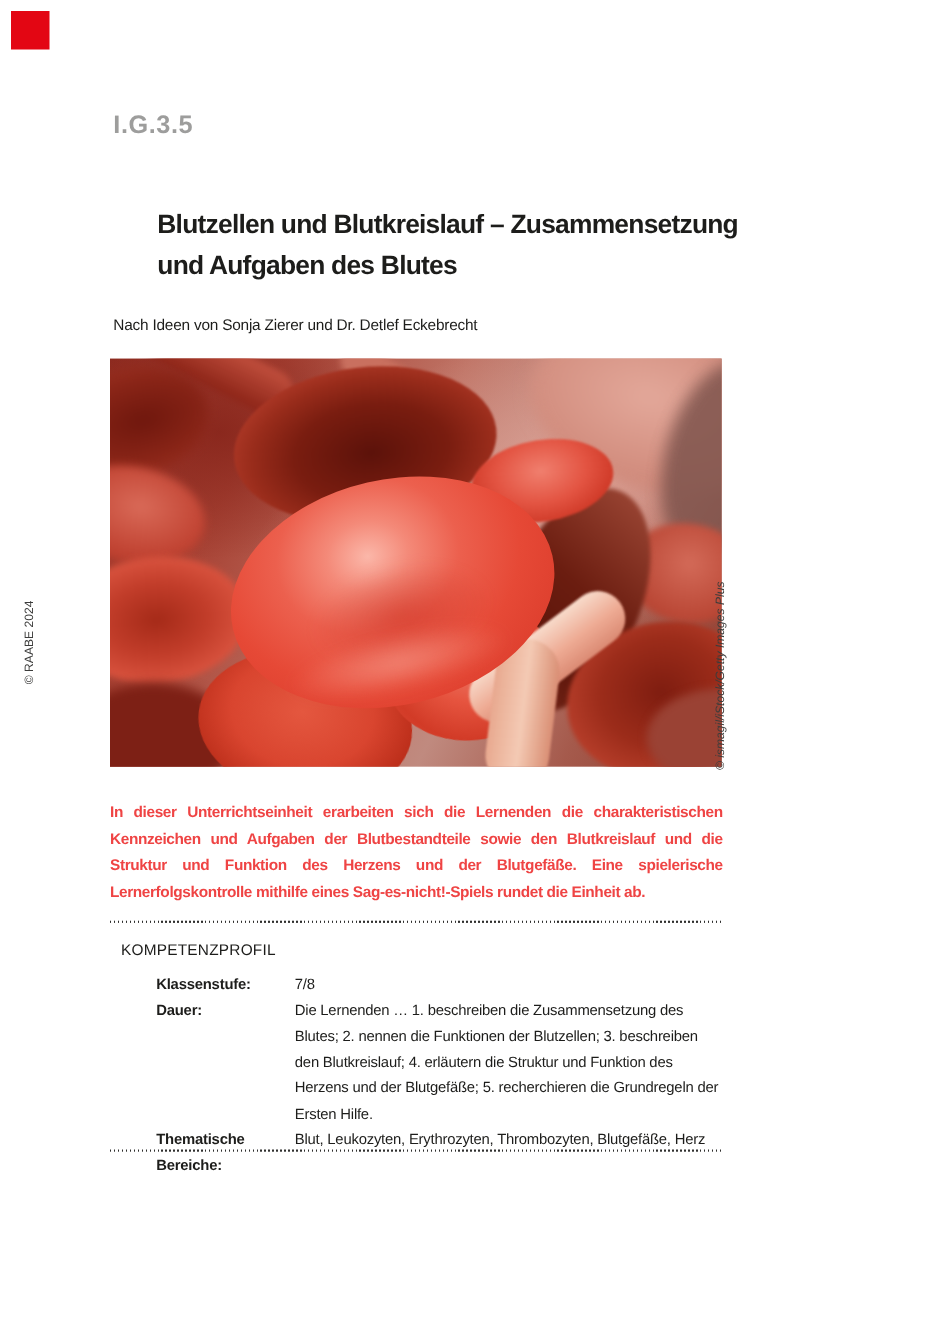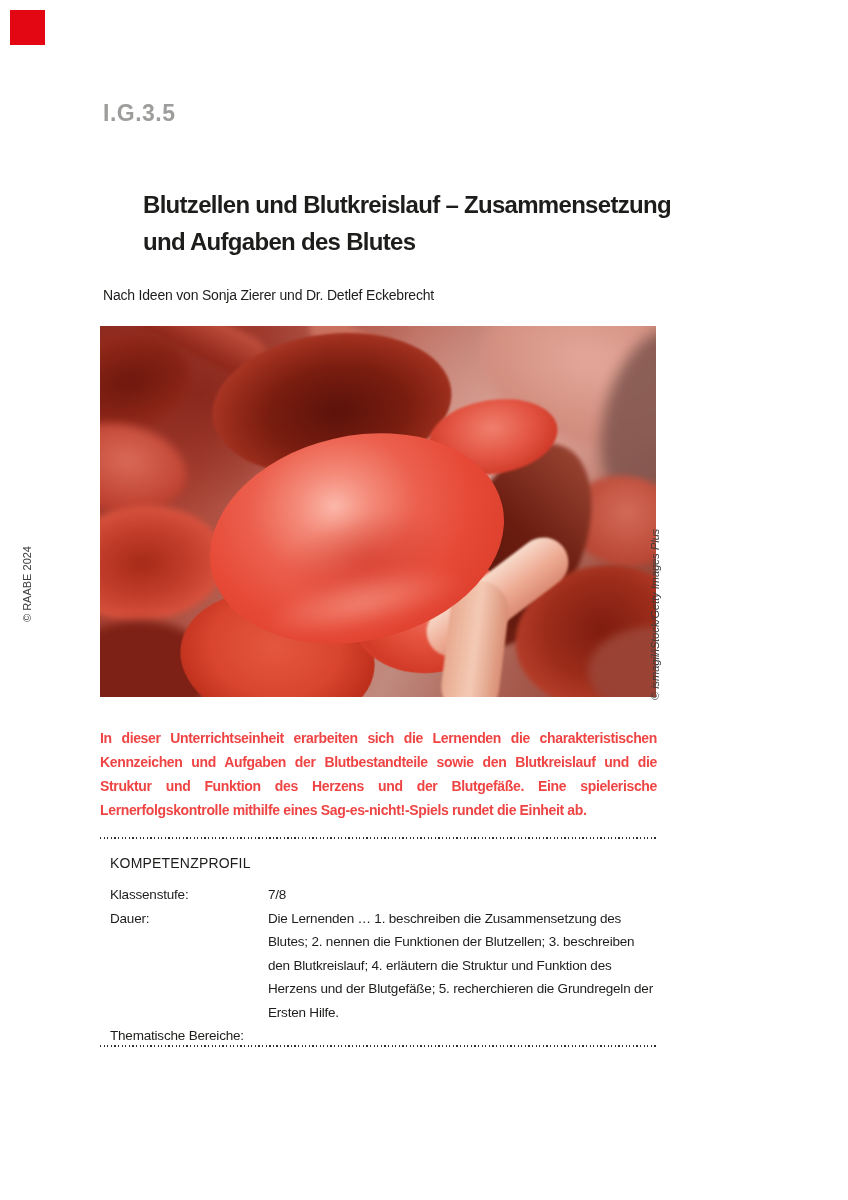--- a/index.html
+++ b/index.html
@@ -79,21 +79,21 @@
 
   
   .dotted { position:absolute; left:100px; width:557px; height:2px;
             background-image:repeating-linear-gradient(90deg,#2f2f2e 0,#2f2f2e 1.3px,transparent 1.3px,transparent 3.6px); }
   .dotted-top { top:837px; }
   .dotted-bottom { top:1045px; }
   .profile-heading { position:absolute; left:110px; top:855px; font-size:14px; font-weight:400; letter-spacing:.2px; }
   .profile-grid { position:absolute; left:110px; top:883px; width:548px;
                   display:grid; grid-template-columns:158px 1fr; column-gap:0;
                   font-size:13.5px; line-height:23.5px; letter-spacing:-.2px; }
-  .pg-label { font-weight:400; }
+  .pg-label { font-weight:700;margin-left:32px; }
   .pg-value { }
 </style>
 </head>
 <body>
 
 <div class="page">
 
   <div class="brand-square"></div>
 
   <div class="doc-code">I.G.3.5</div>
@@ -134,17 +134,18 @@
 
   <div class="dotted dotted-top"></div>
   <div class="profile-heading">KOMPETENZPROFIL</div>
 
   <div class="profile-grid">
     <div class="pg-label">Klassenstufe:</div>
     <div class="pg-value">7/8</div>
     <div class="pg-label">Dauer:</div>
     <div class="pg-value">Die Lernenden … 1. beschreiben die Zusammensetzung des Blutes; 2. nennen die Funktionen der Blutzellen; 3. beschreiben den Blutkreislauf; 4. erläutern die Struktur und Funktion des Herzens und der Blutgefäße; 5. recherchieren die Grundregeln der Ersten Hilfe.</div>
     <div class="pg-label">Thematische Bereiche:</div>
+    <div class="pg-value">Blut, Leukozyten, Erythrozyten, Thrombozyten, Blutgefäße, Herz</div>
   </div>
 
   <div class="dotted dotted-bottom"></div>
 
 </div>
 
 </body></html>

